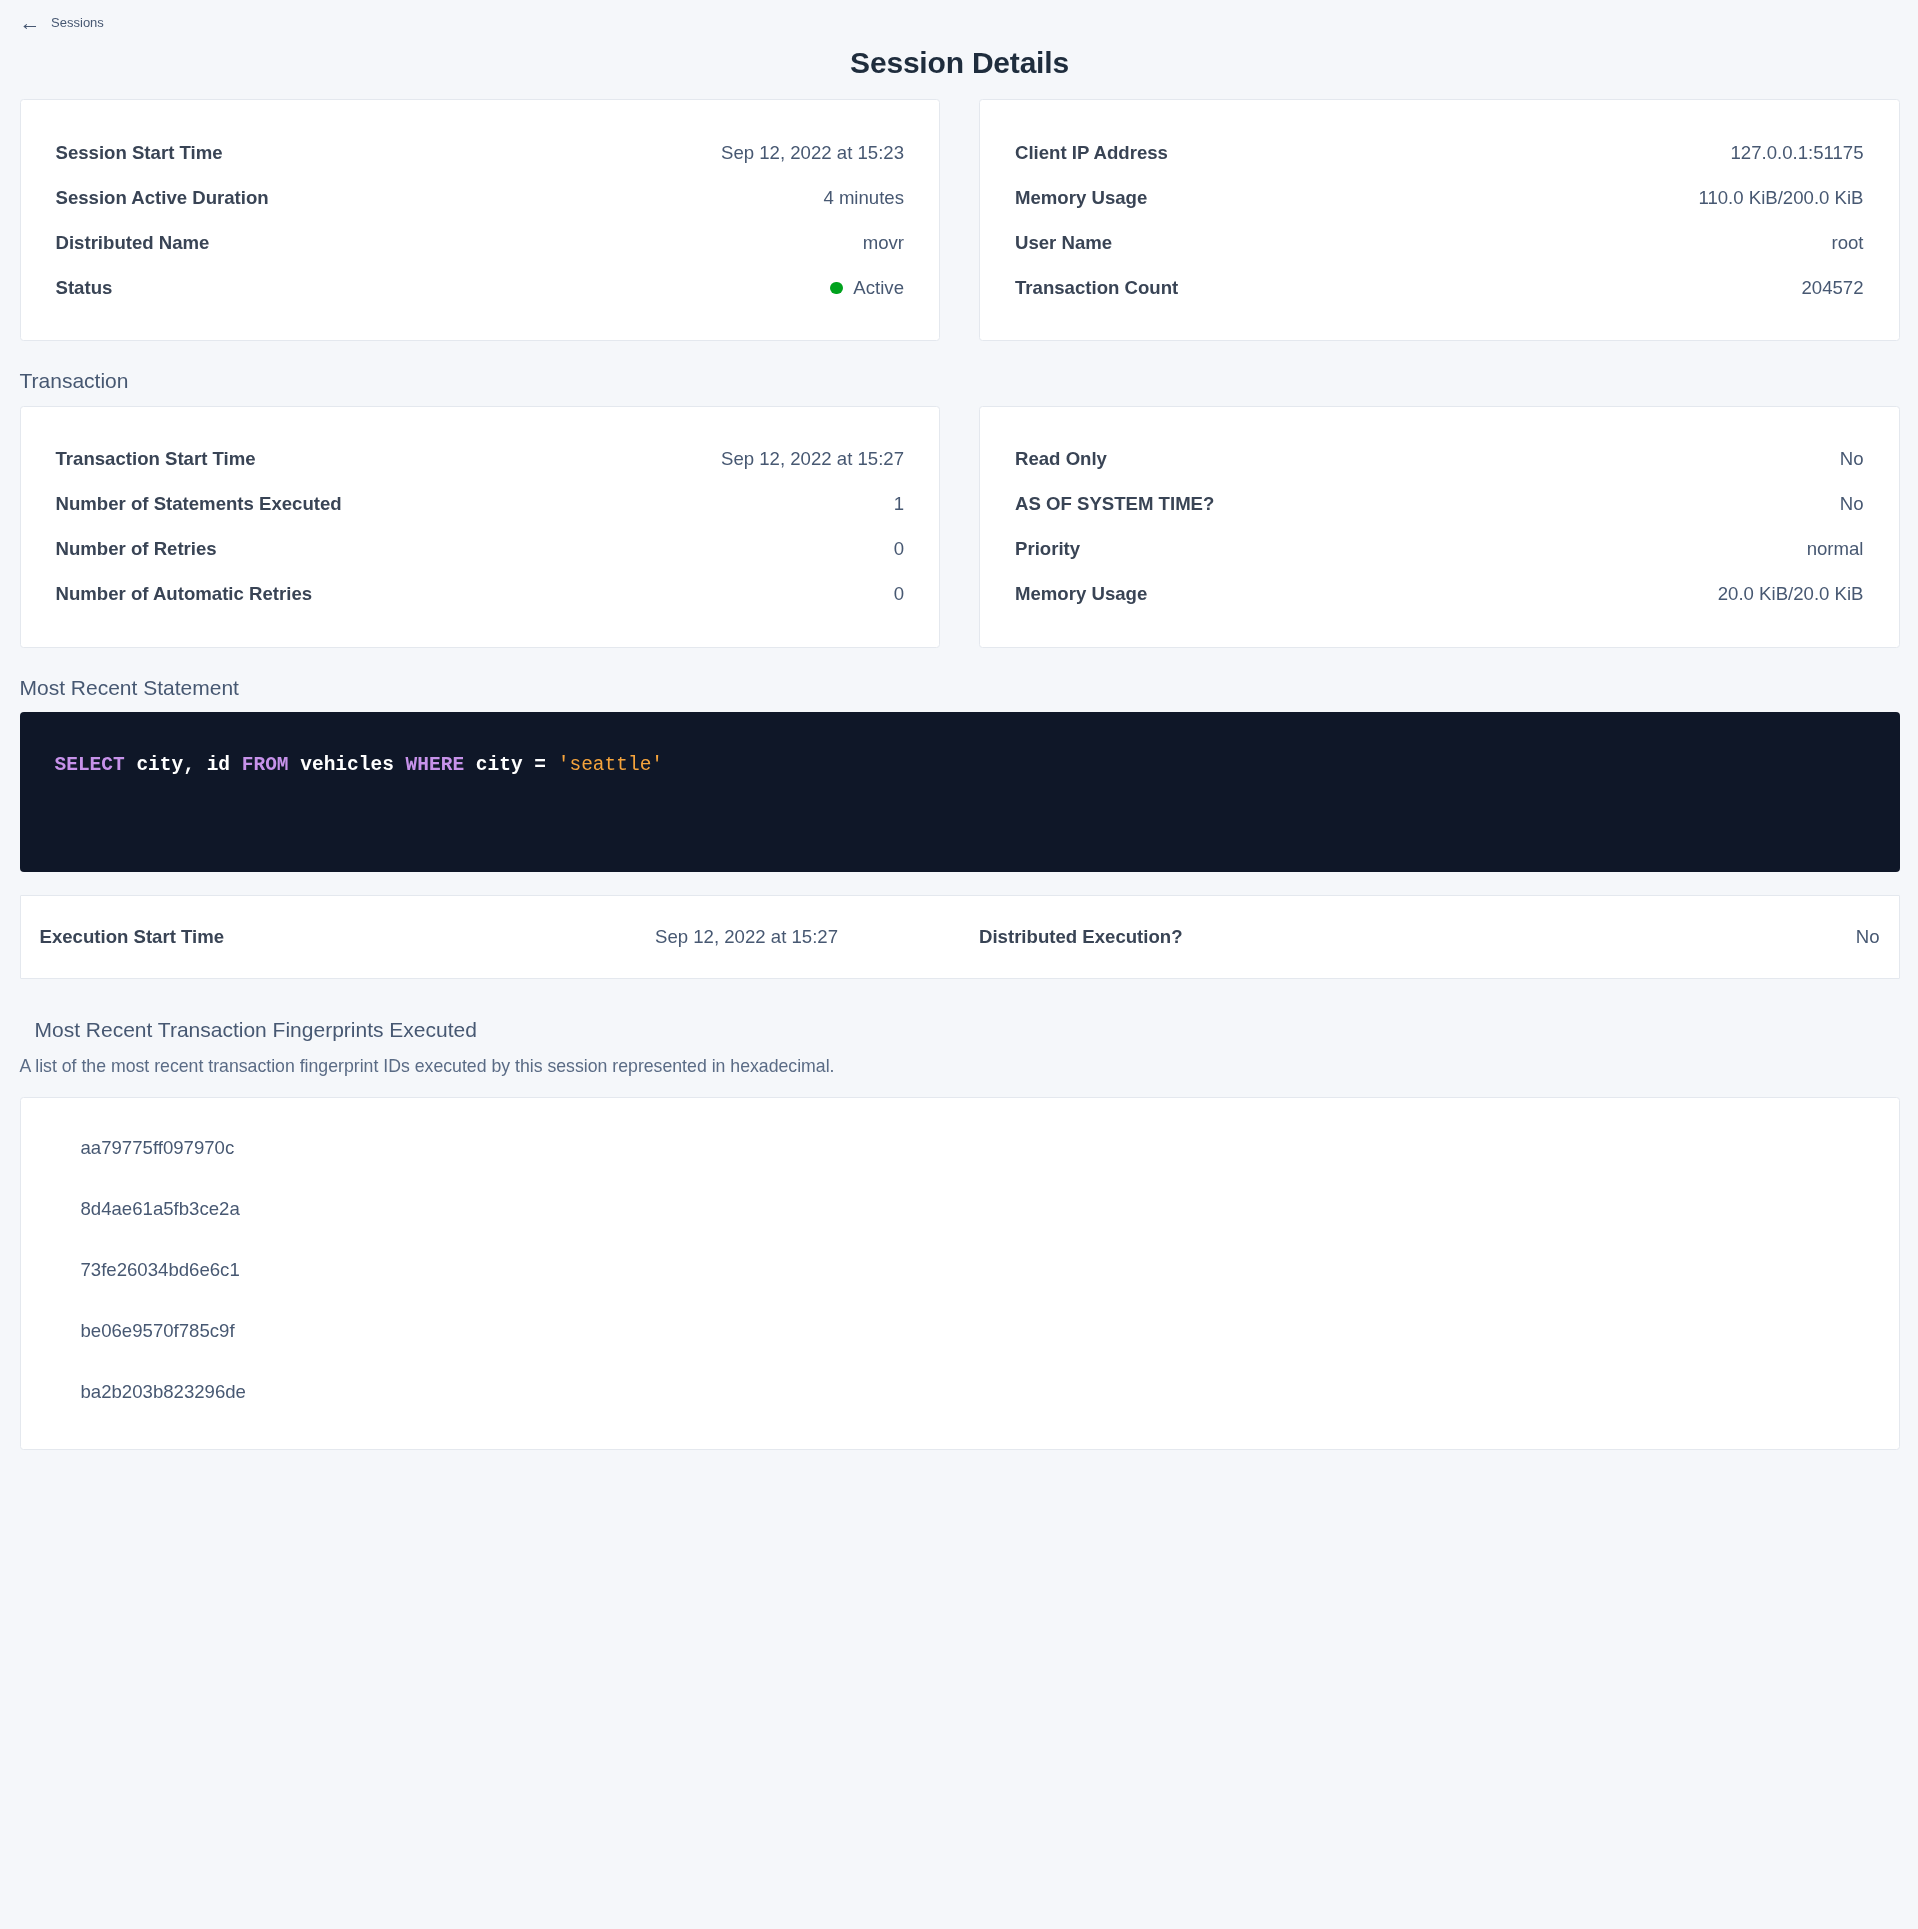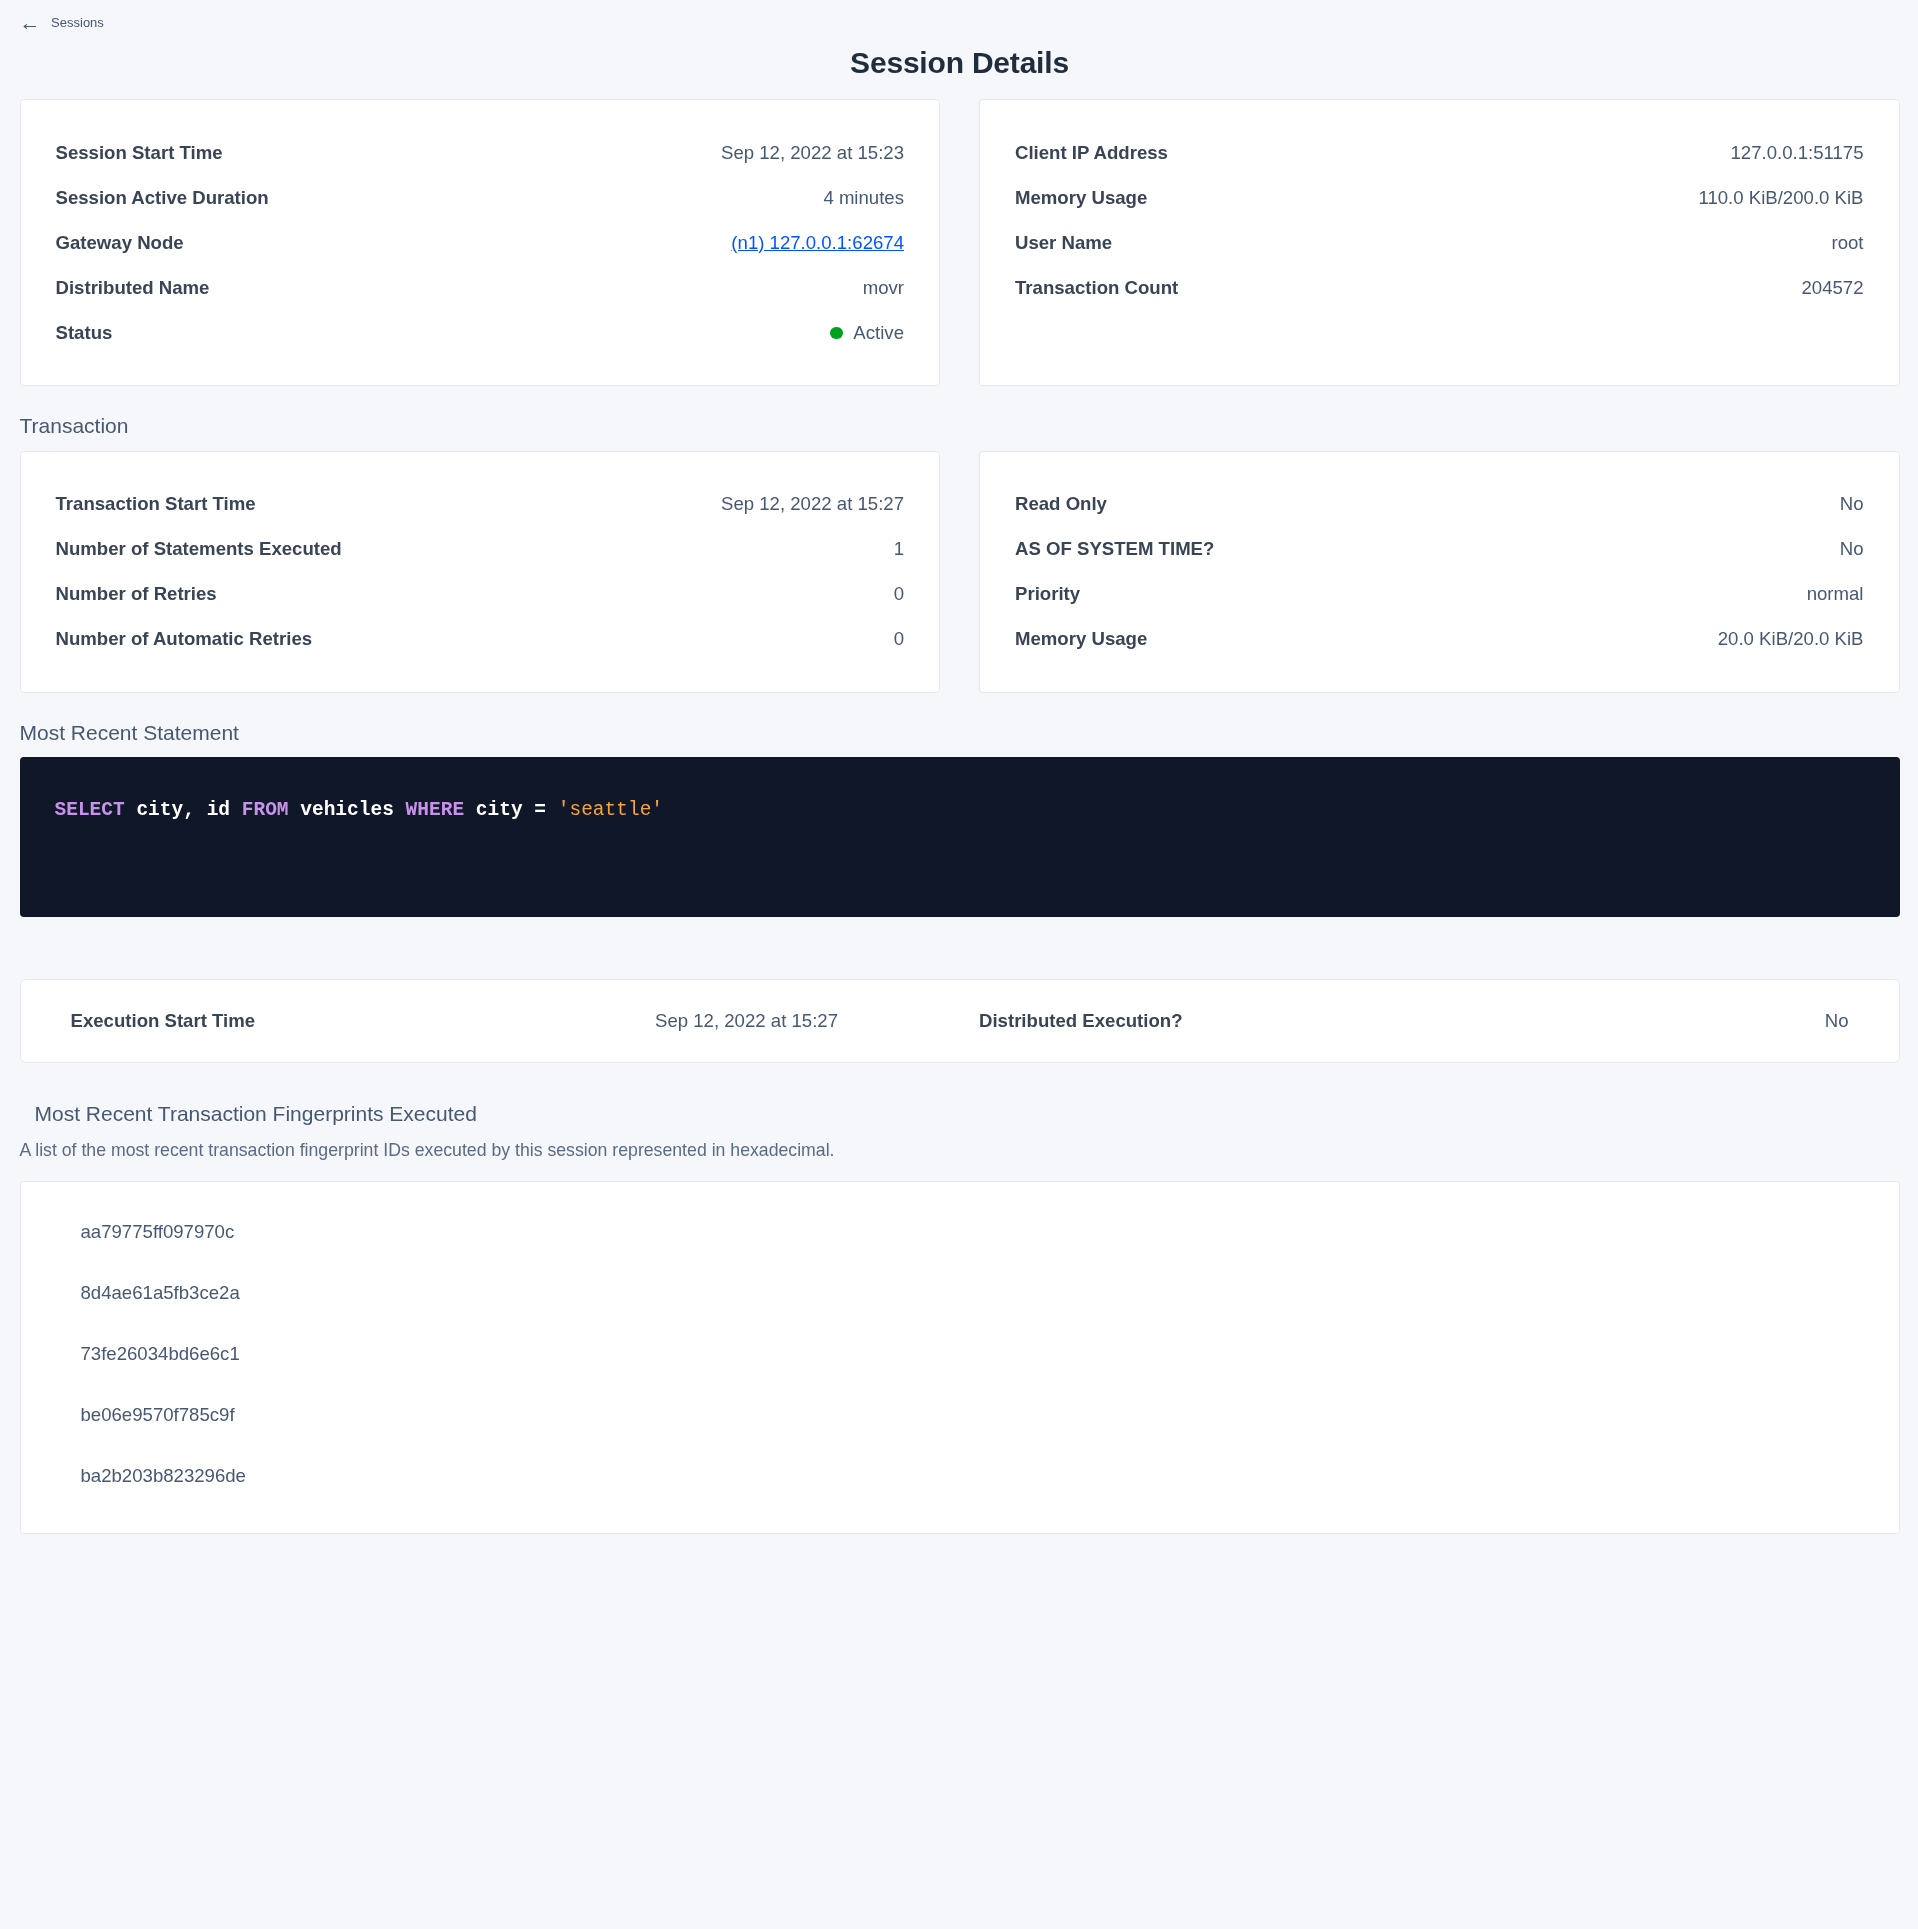--- a/index.html
+++ b/index.html
@@ -110,23 +110,23 @@
     color: #e6edf7;
     min-height: 160px;
   }
   .kw { color: #c792ea; font-weight: bold; }
   .id { color: #ffffff; font-weight: bold; }
   .str { color: #f6a43c; }
 
   .exec-card {
     background: #ffffff;
     border: 0.9px solid #e4e8ee;
-    border-radius: 6px;
-    margin-top: 62px;
-    padding: 30px 50px;
+    border-radius: 1px;
+    margin-top: 23px;
+    padding: 30px 19px;
     display: grid;
     grid-template-columns: 1fr 1fr;
     column-gap: 39px;
   }
   .exec-col {
     display: flex;
     align-items: center;
     justify-content: space-between;
     font-size: 18.6px;
   }
@@ -170,24 +170,20 @@
 
 <div class="grid2">
   <div class="card">
     <div class="row">
       <span class="label">Session Start Time</span>
       <span class="value">Sep 12, 2022 at 15:23</span>
     </div>
     <div class="row">
       <span class="label">Session Active Duration</span>
       <span class="value">4 minutes</span>
-    </div>
-    <div class="row">
-      <span class="label">Gateway Node</span>
-      <a class="value link" href="#">(n1) 127.0.0.1:62674</a>
     </div>
     <div class="row">
       <span class="label">Distributed Name</span>
       <span class="value">movr</span>
     </div>
     <div class="row">
       <span class="label">Status</span>
       <span class="value status-val">
         <span class="dot"></span>
         <span>Active</span>

